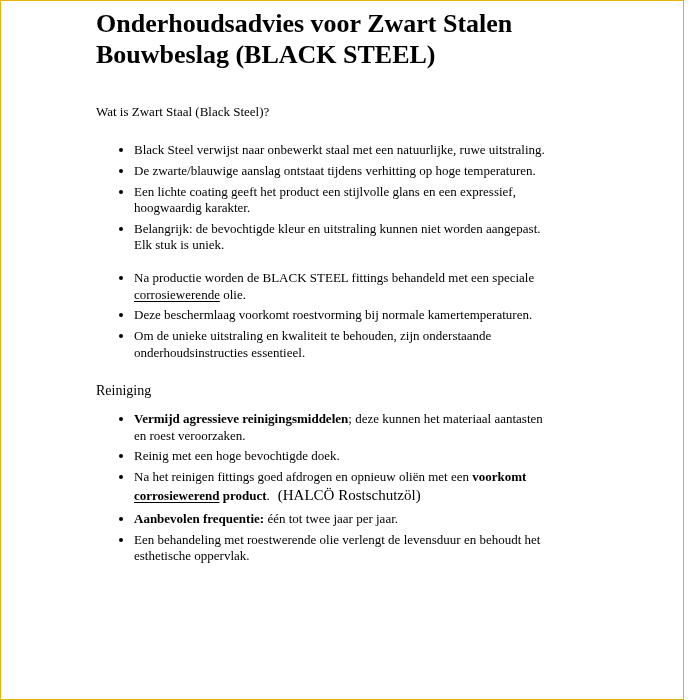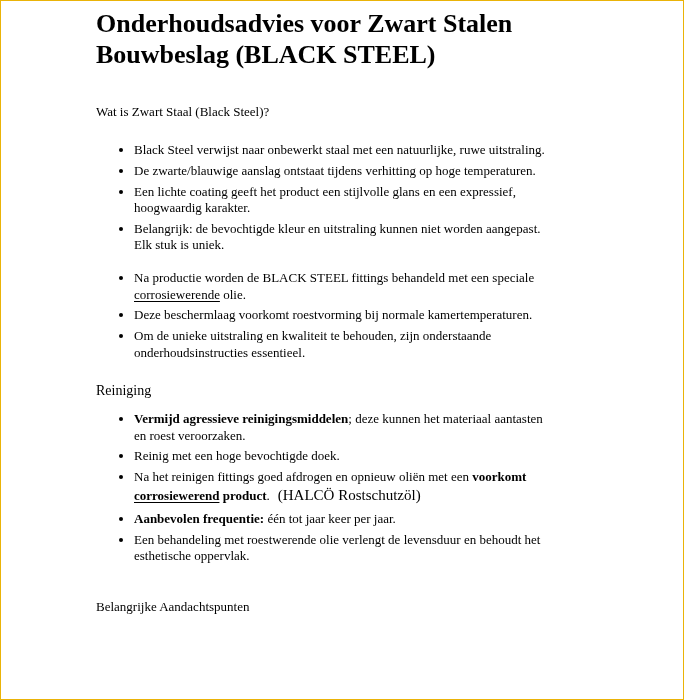--- a/index.html
+++ b/index.html
@@ -76,19 +76,18 @@
   </ul>
 
   <h3 class="sub-heading">Reiniging</h3>
   <ul class="bullets">
     <li><span class="bold">Vermijd agressieve reinigingsmiddelen</span><span>; deze kunnen het materiaal aantasten en roest veroorzaken.</span></li>
     <li>Reinig met een hoge bevochtigde doek.</li>
     <li><span>Na het reinigen fittings goed afdrogen en opnieuw oliën met een </span><span class="bold">voorkomt </span><span class="bold underlined">corrosiewerend</span><span class="bold"> product</span><span>.</span><span class="small-note">(HALCÖ Rostschutzöl)</span></li>
   </ul>
 
   <ul class="bullets">
-    <li><span class="bold">Aanbevolen frequentie:</span><span> één tot jaar keer per jaar.</span></li>
+    <li><span class="bold">Aanbevolen frequentie:</span><span> één tot twee jaar per jaar.</span></li>
     <li>Een behandeling met roestwerende olie verlengt de levensduur en behoudt het esthetische oppervlak.</li>
   </ul>
 
-  <h2 class="section-heading">Belangrijke Aandachtspunten</h2>
 
 </div>
 
 </body></html>

